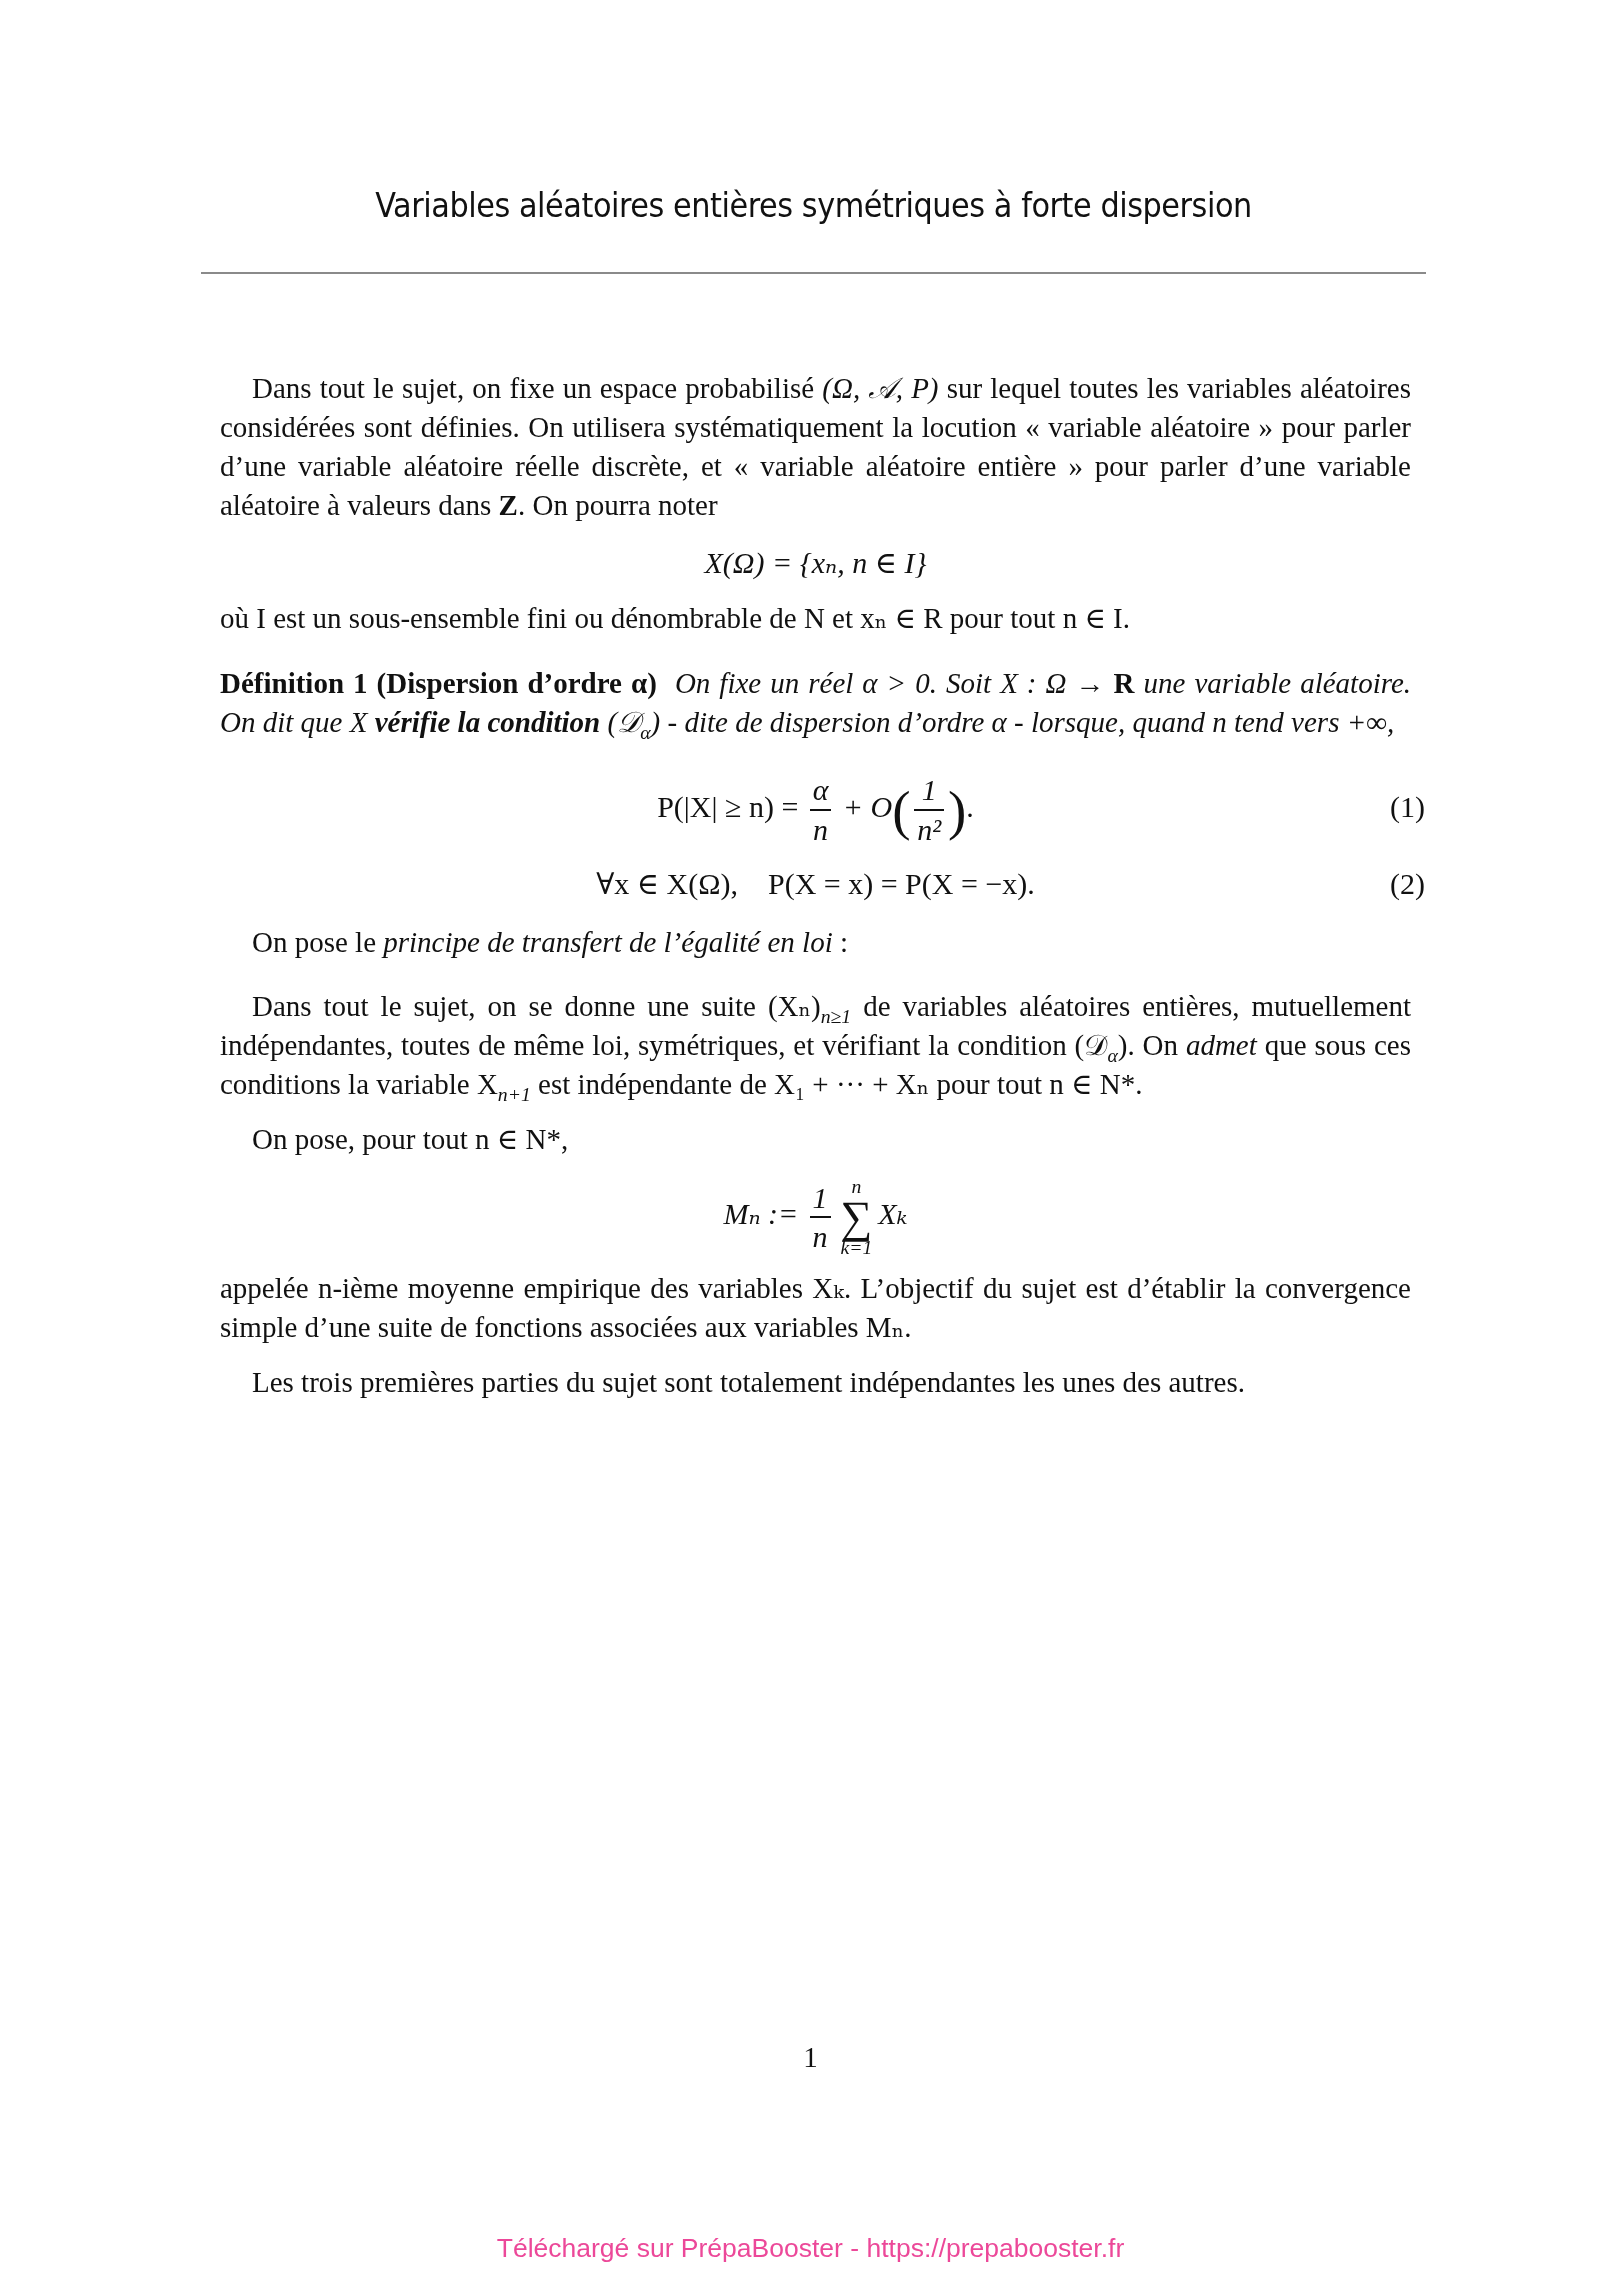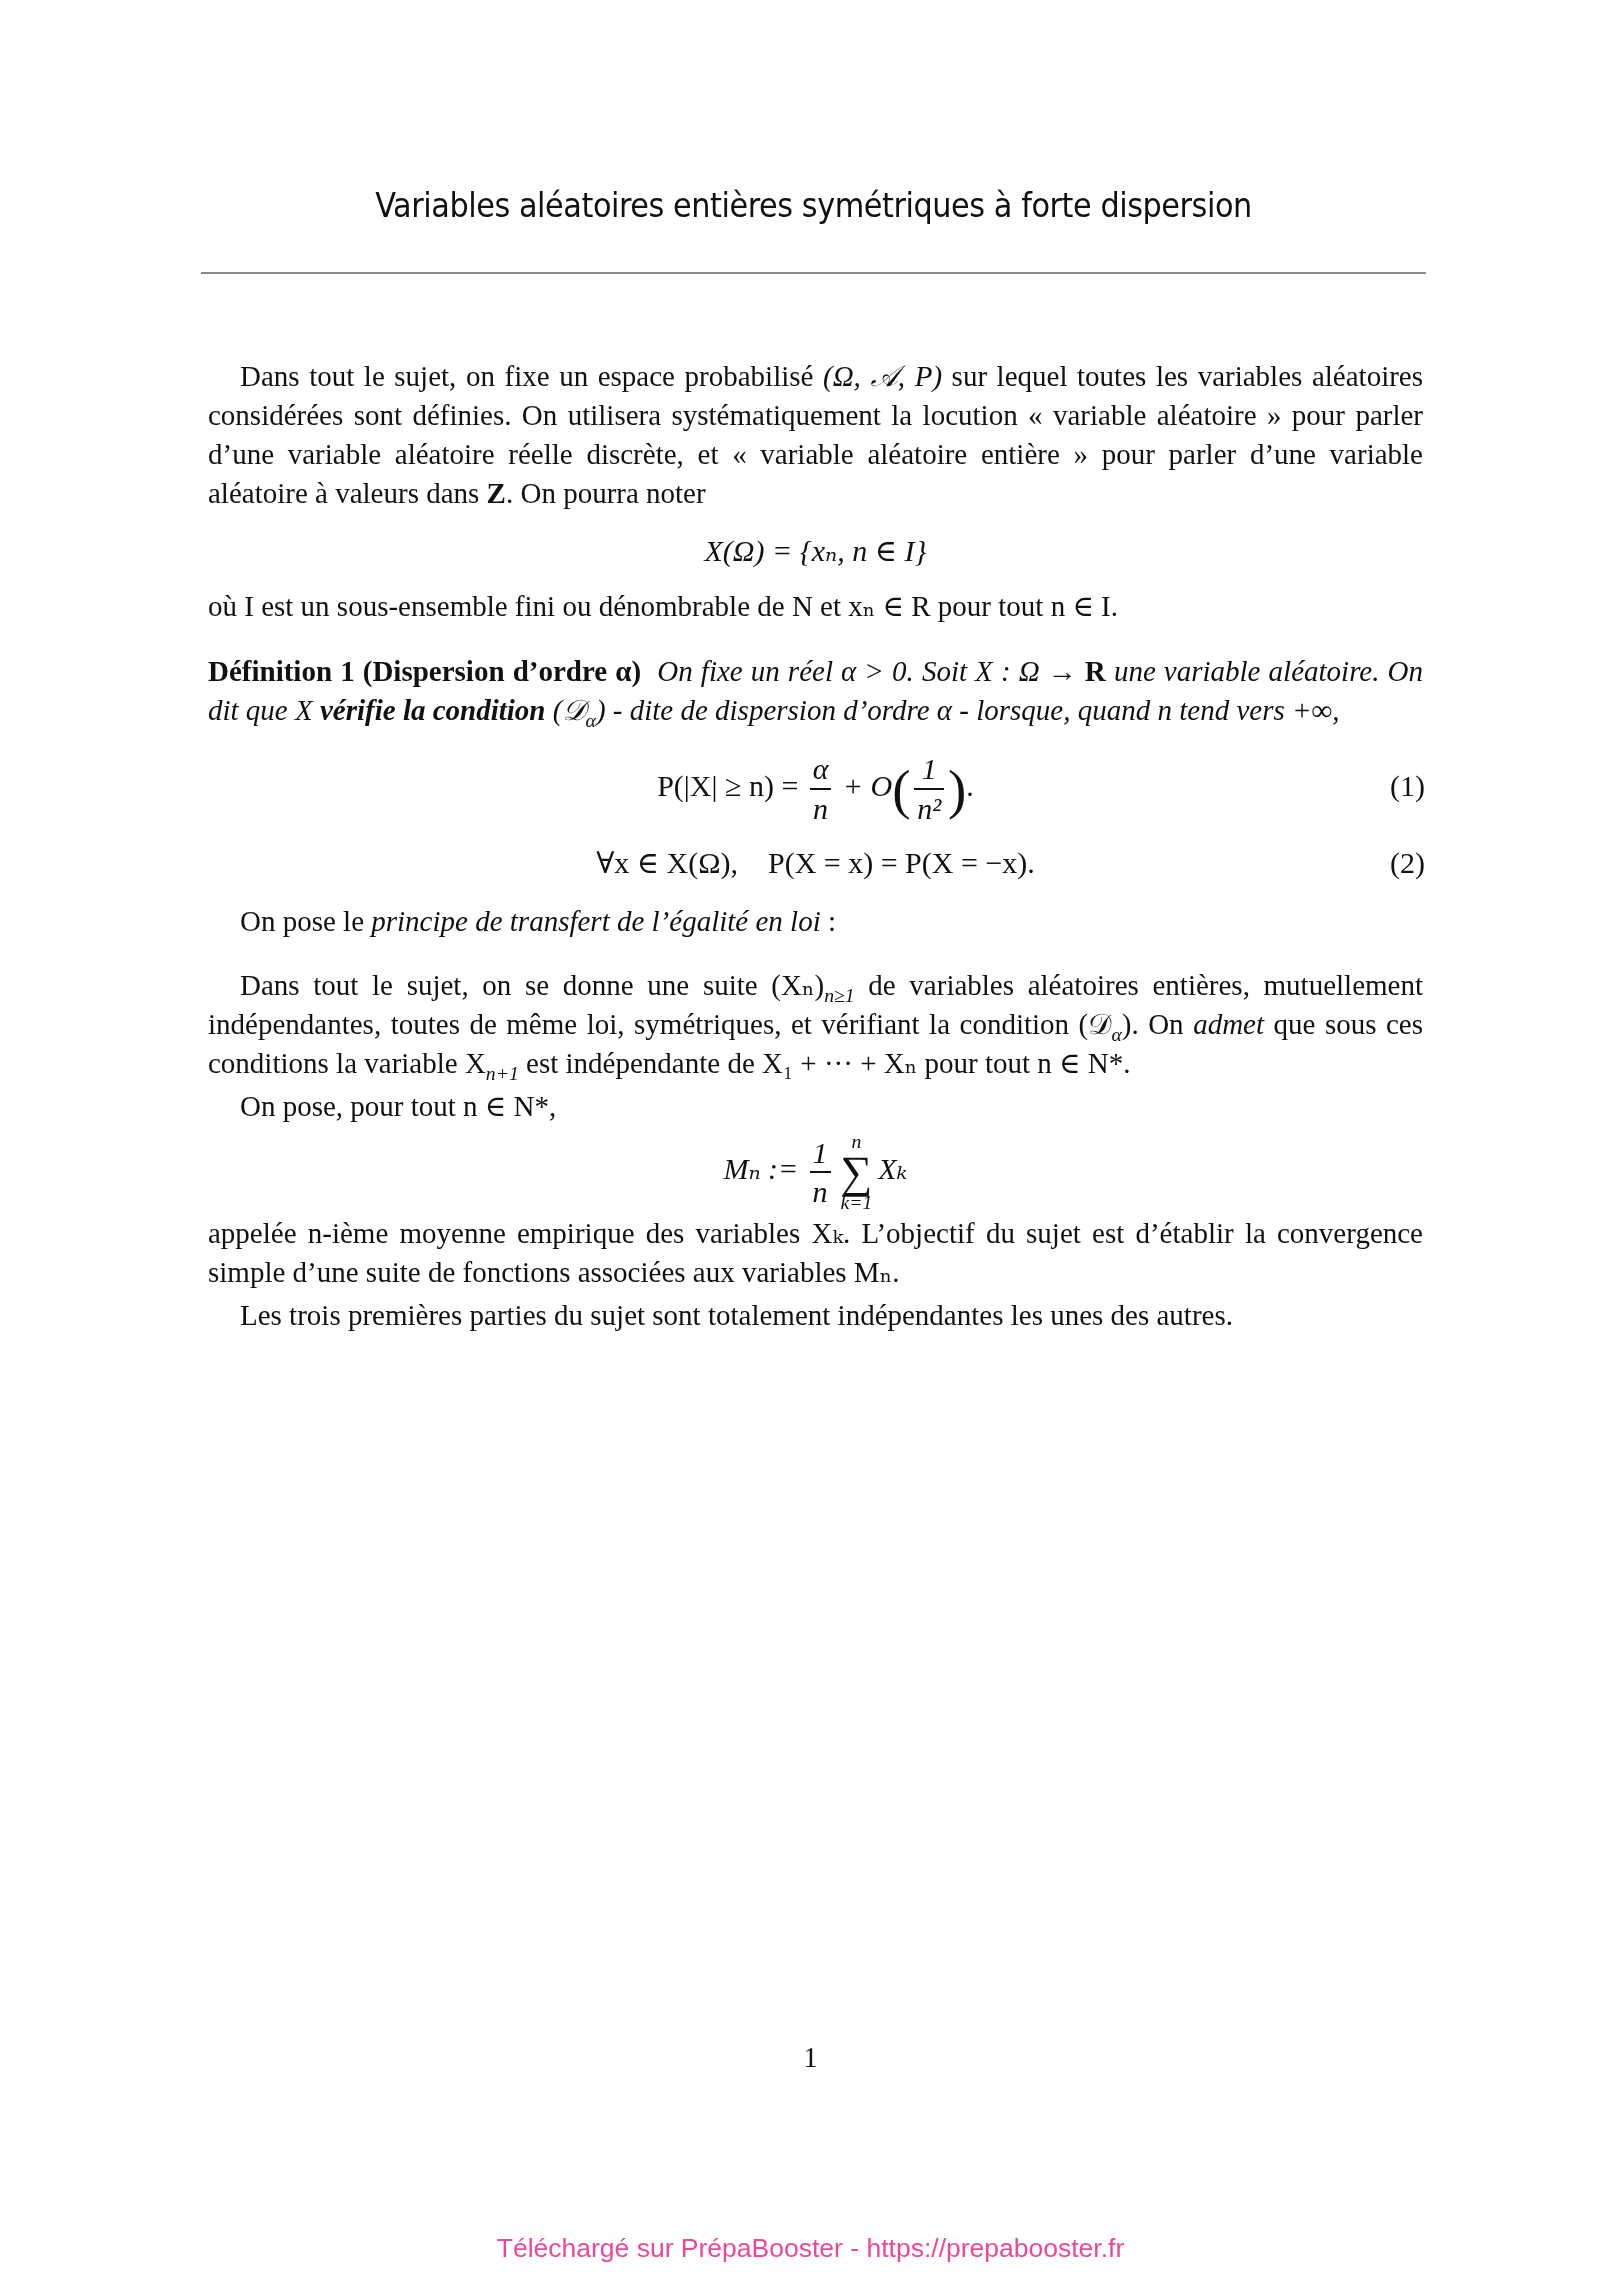--- a/index.html
+++ b/index.html
@@ -15,21 +15,21 @@
       transform: scaleX(0.92); transform-origin: center;
     }
     .header-rule {
       position: absolute; left: 201px; top: 272px; width: 1225px; height: 0;
       border-top: 2px solid #8a8a8a;
     }
     .content {
       position: absolute; left: 204px; top: 353px; width: 1223px;
       font-size: 29px; line-height: 39px; text-align: justify;
     }
-    .content p { margin: 4px; }
+    .content p { margin: 16px; }
     .indent { text-indent: 32px; }
     .i { font-style: italic; }
     .b { font-weight: bold; }
     .bi { font-weight: bold; font-style: italic; }
     sub, sup { font-size: 0.68em; line-height: 0; }
     .display {
       position: relative; text-align: center; font-size: 30px;
       height: 39px; line-height: 39px;
     }
     .eqno { position: absolute; right: 2px; top: 0; }
@@ -66,21 +66,21 @@
 <div class="content">
 
   <p class="indent"><span>Dans tout le sujet, on fixe un espace probabilisé </span><span class="i">(Ω, 𝒜, P)</span><span> sur lequel toutes les variables aléatoires considérées sont définies. On utilisera systématiquement la locution « variable aléatoire » pour parler d’une variable aléatoire réelle discrète, et « variable aléatoire entière » pour parler d’une variable aléatoire à valeurs dans </span><span class="b">Z</span><span>. On pourra noter</span></p>
 
   <div class="display i" style="margin-top:17.6px;margin-bottom:17.6px;">X(Ω) = {xₙ, n ∈ I}</div>
 
   <p>où I est un sous-ensemble fini ou dénombrable de N et xₙ ∈ R pour tout n ∈ I.</p>
 
   <p style="margin-top:25.5px;"><span class="b">Définition 1 (Dispersion d’ordre α)</span>&nbsp; <span class="i">On fixe un réel α &gt; 0. Soit X : Ω → </span><span class="b">R</span><span class="i"> une variable aléatoire. On dit que X </span><span class="bi">vérifie la condition</span><span class="i"> (𝒟</span><sub class="i">α</sub><span class="i">) - dite de dispersion d’ordre α - lorsque, quand n tend vers +∞,</span></p>
 
-  <div class="display" style="margin-top:19px;height:73px;line-height:73px;">
+  <div class="display" style="margin-top:28px;height:73px;line-height:73px;">
     <span>P(|X| ≥ n) = </span><span class="frac i"><span class="num">α</span><span class="den">n</span></span><span class="i"> + O</span><span class="bigparen">(</span><span class="frac i"><span class="num">1</span><span class="den">n²</span></span><span class="bigparen">)</span><span>.</span>
     <span class="eqno" style="line-height:73px;">(1)</span>
   </div>
 
 
   <div class="display" style="margin-top:21.6px;margin-bottom:19.6px;">
     <span style="white-space:pre;">∀x ∈ X(Ω),    P(X = x) = P(X = −x).</span>
     <span class="eqno">(2)</span>
   </div>
 

